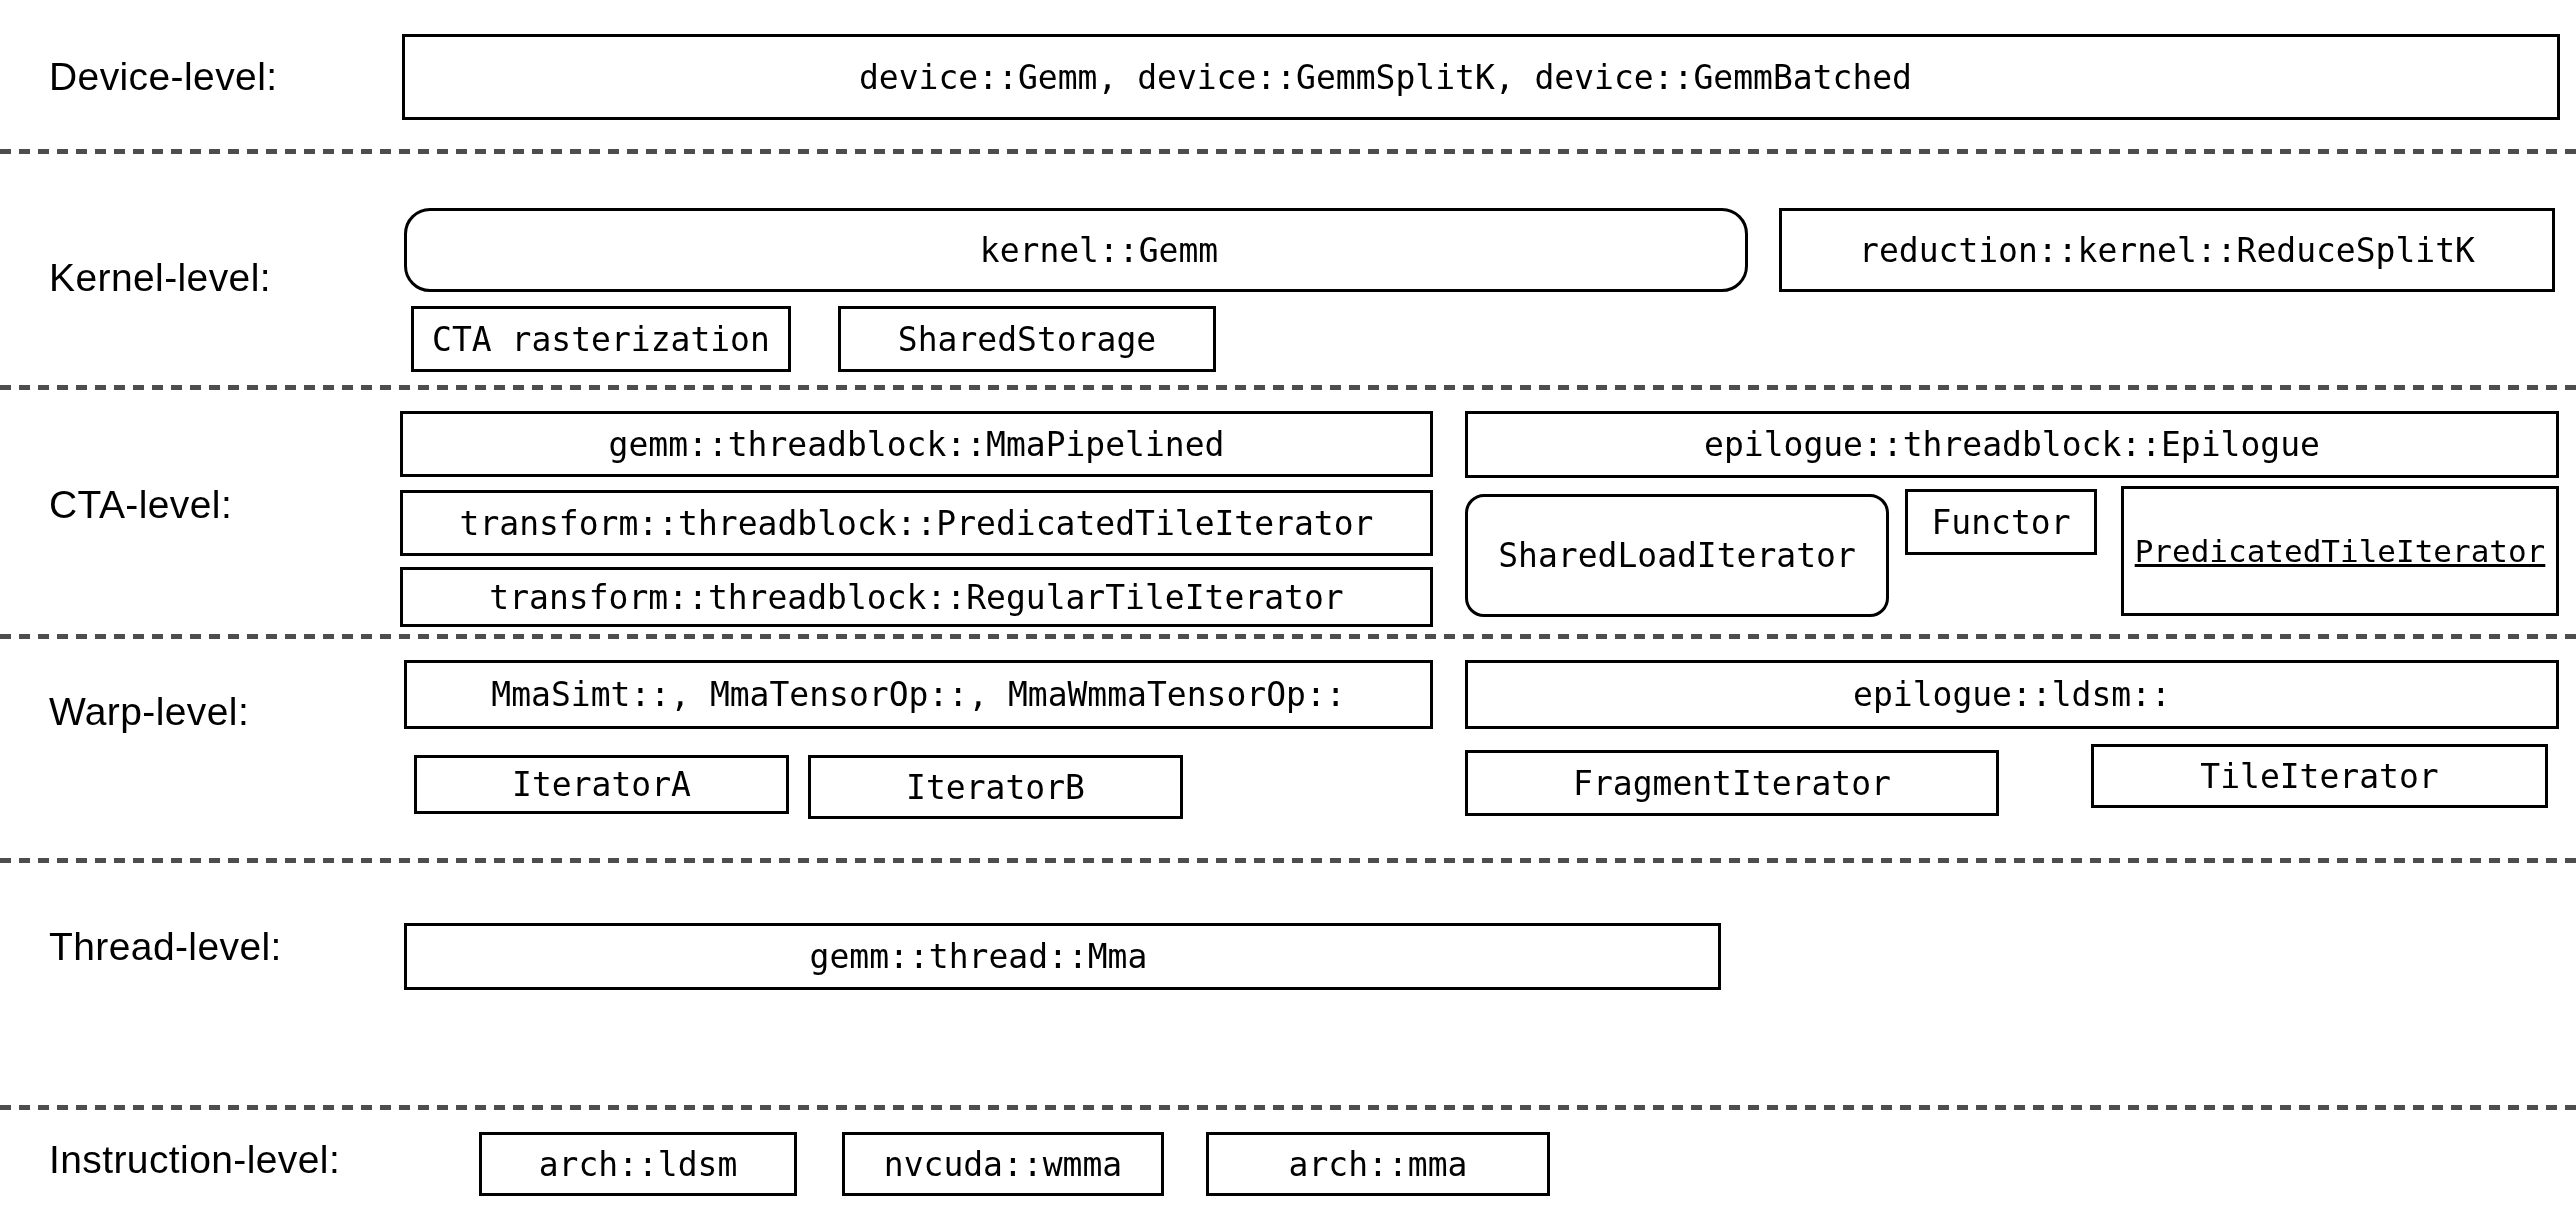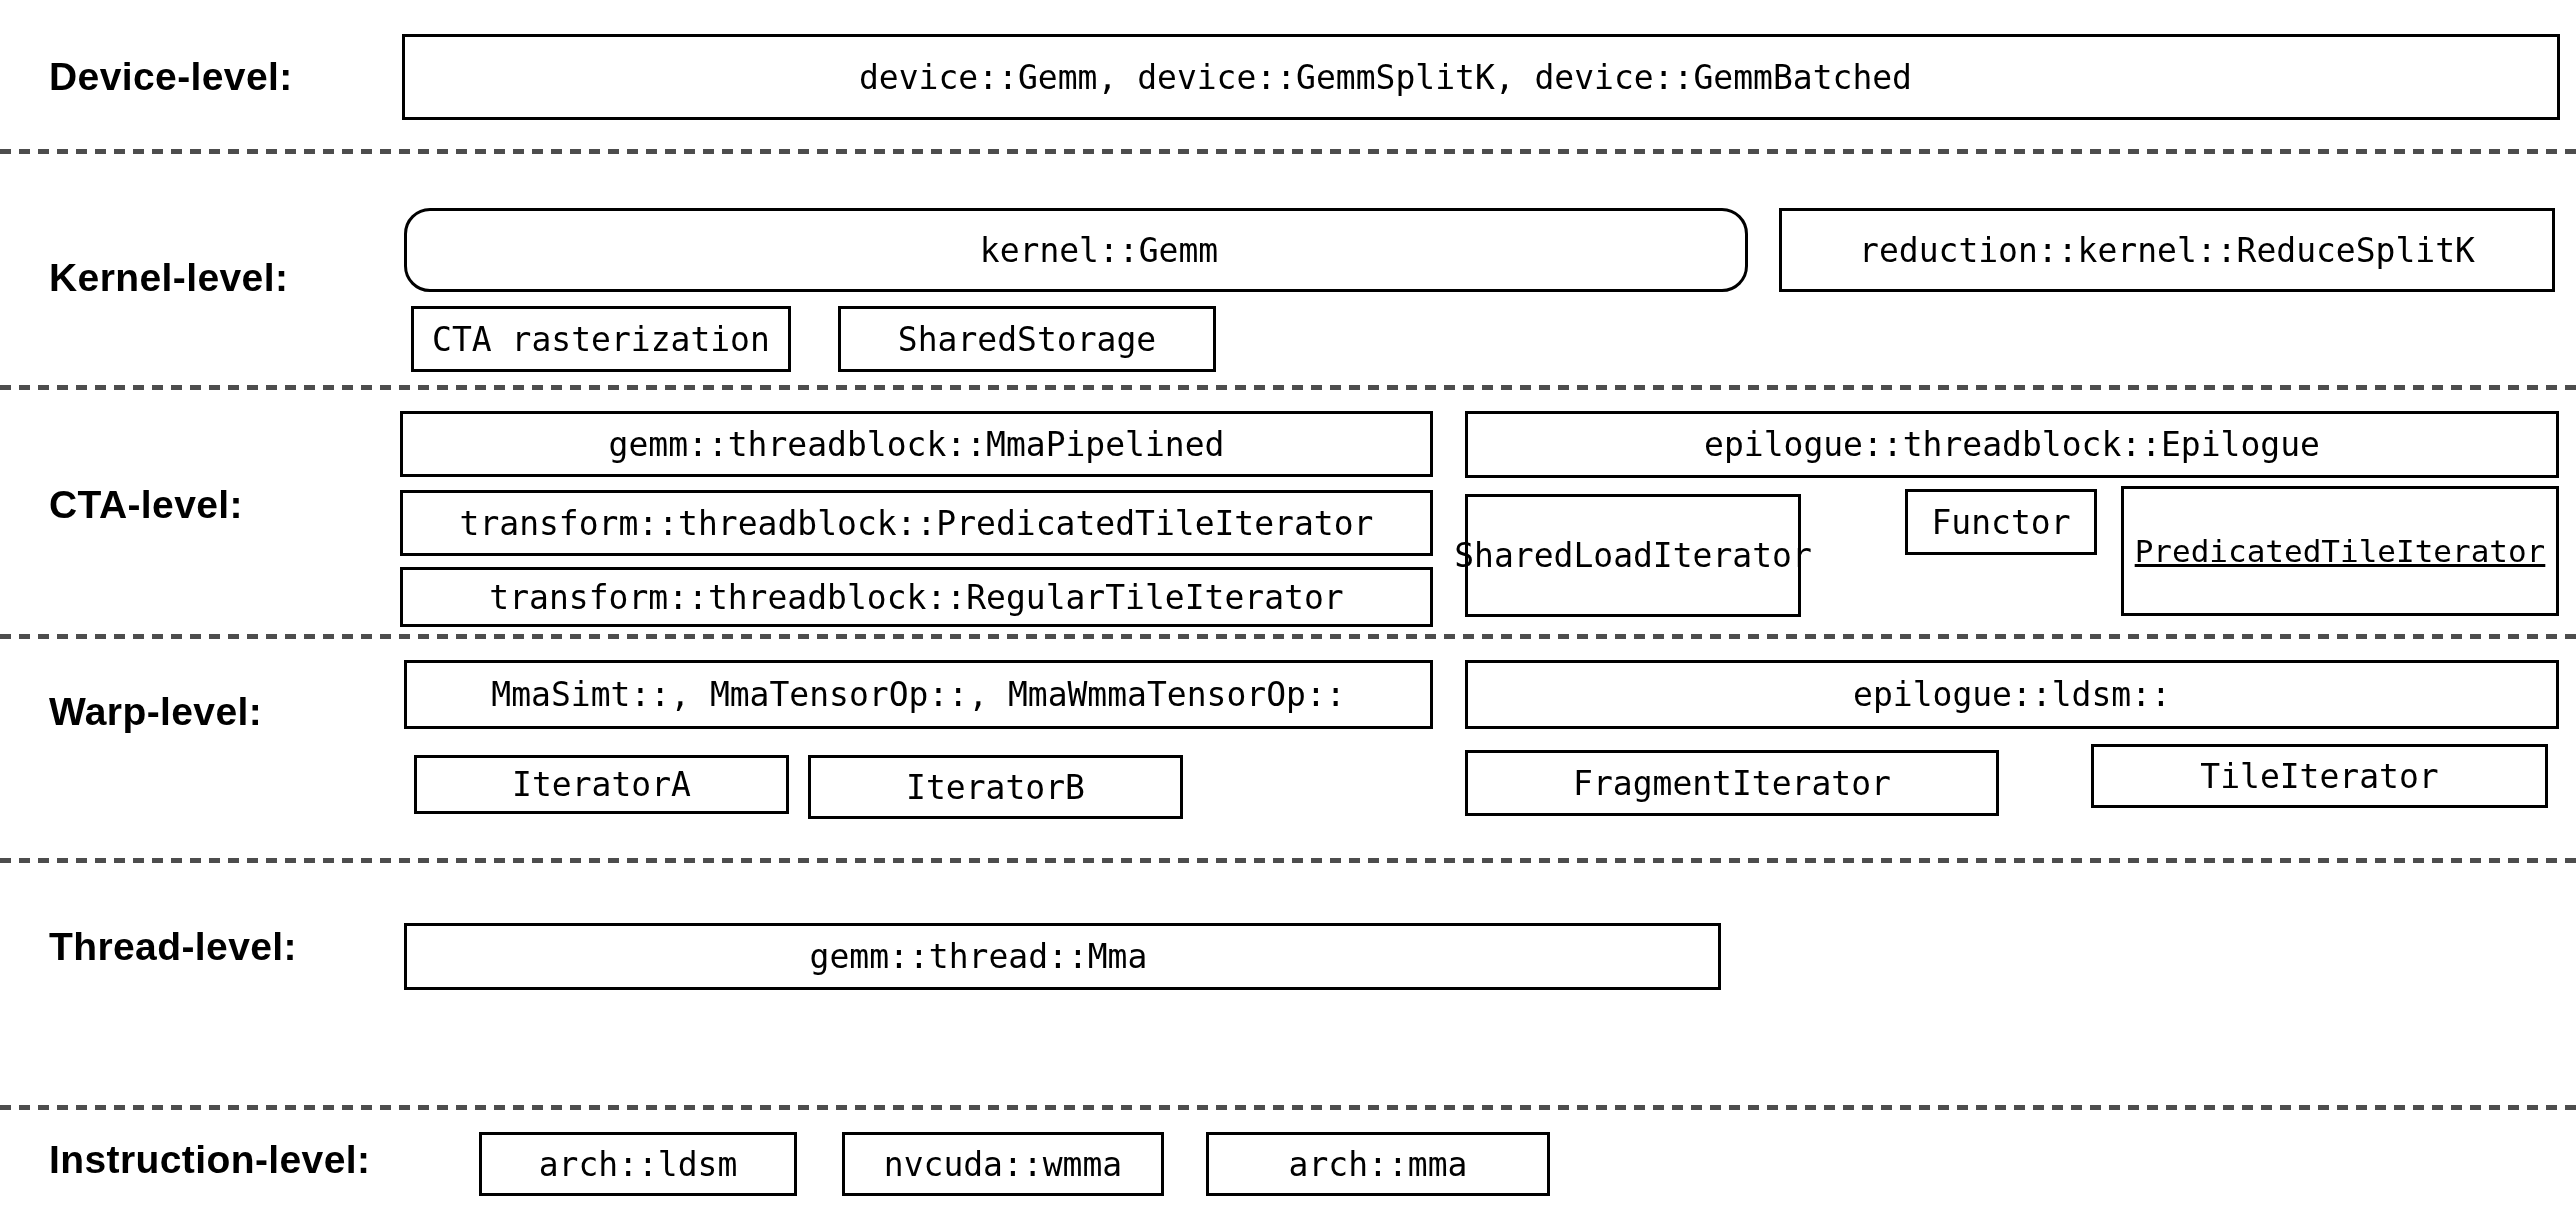--- a/index.html
+++ b/index.html
@@ -7,21 +7,21 @@
     position:relative;
     width:2576px;
     height:1219px;
     background:#ffffff;
     overflow:hidden;
     font-family:"Liberation Sans",sans-serif;
   }
   .row-label{
     position:absolute;
     font-family:"Liberation Sans",sans-serif;
-    font-weight:bold;
+    font-weight:normal;
     font-size:39px;
     line-height:52px;
     color:#000000;
     letter-spacing:0.4px;
     white-space:nowrap;
   }
   .box{
     position:absolute;
     box-sizing:border-box;
     background:#ffffff;
@@ -66,21 +66,21 @@
   <div class="box nudge-right" style="left:404px;top:208px;width:1344px;height:84px;">kernel::Gemm</div>
   <div class="box" style="left:1779px;top:208px;width:776px;height:84px;">reduction::kernel::ReduceSplitK</div>
   <div class="box" style="left:411px;top:306px;width:380px;height:66px;">CTA rasterization</div>
   <div class="box" style="left:838px;top:306px;width:378px;height:66px;">SharedStorage</div>
 
   <div class="row-label" style="left:49px;top:479px;">CTA-level:</div>
   <div class="box" style="left:400px;top:411px;width:1033px;height:66px;">gemm::threadblock::MmaPipelined</div>
   <div class="box" style="left:400px;top:490px;width:1033px;height:66px;">transform::threadblock::PredicatedTileIterator</div>
   <div class="box" style="left:400px;top:567px;width:1033px;height:60px;">transform::threadblock::RegularTileIterator</div>
   <div class="box" style="left:1465px;top:411px;width:1094px;height:67px;">epilogue::threadblock::Epilogue</div>
-  <div class="box" style="left:1465px;top:494px;width:336px;height:123px;">SharedLoadIterator</div>
+  <div class="box" style="left:1465px;top:494px;width:424px;height:123px;border-radius:19px;">SharedLoadIterator</div>
   <div class="box" style="left:1905px;top:489px;width:192px;height:66px;">Functor</div>
   <div class="box" style="left:2121px;top:486px;width:438px;height:130px;font-size:31px;text-decoration:underline;">PredicatedTileIterator</div>
 
   <div class="row-label" style="left:49px;top:686px;">Warp-level:</div>
   <div class="box" style="left:404px;top:660px;width:1029px;height:69px;">MmaSimt::, MmaTensorOp::, MmaWmmaTensorOp::</div>
   <div class="box" style="left:1465px;top:660px;width:1094px;height:69px;">epilogue::ldsm::</div>
   <div class="box" style="left:414px;top:755px;width:375px;height:59px;">IteratorA</div>
   <div class="box" style="left:808px;top:755px;width:375px;height:64px;">IteratorB</div>
   <div class="box" style="left:1465px;top:750px;width:534px;height:66px;">FragmentIterator</div>
   <div class="box" style="left:2091px;top:744px;width:457px;height:64px;">TileIterator</div>

